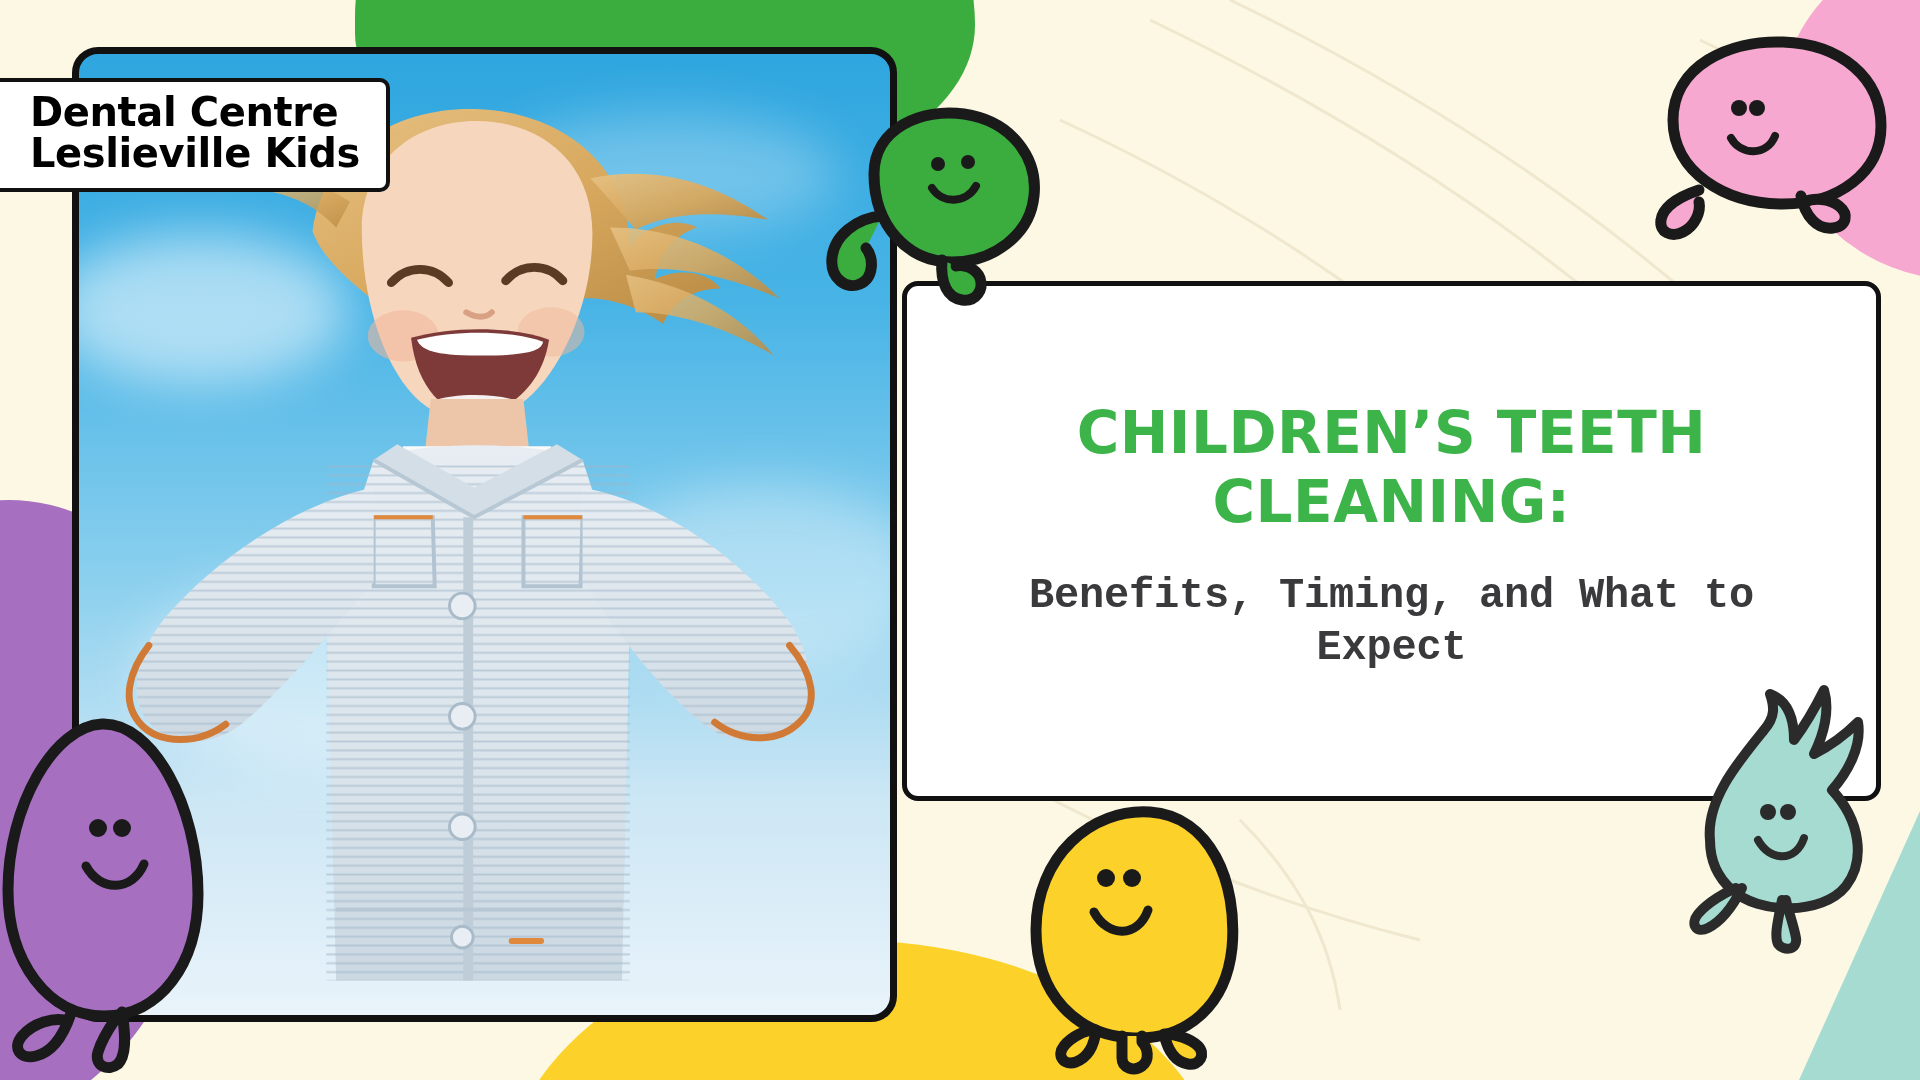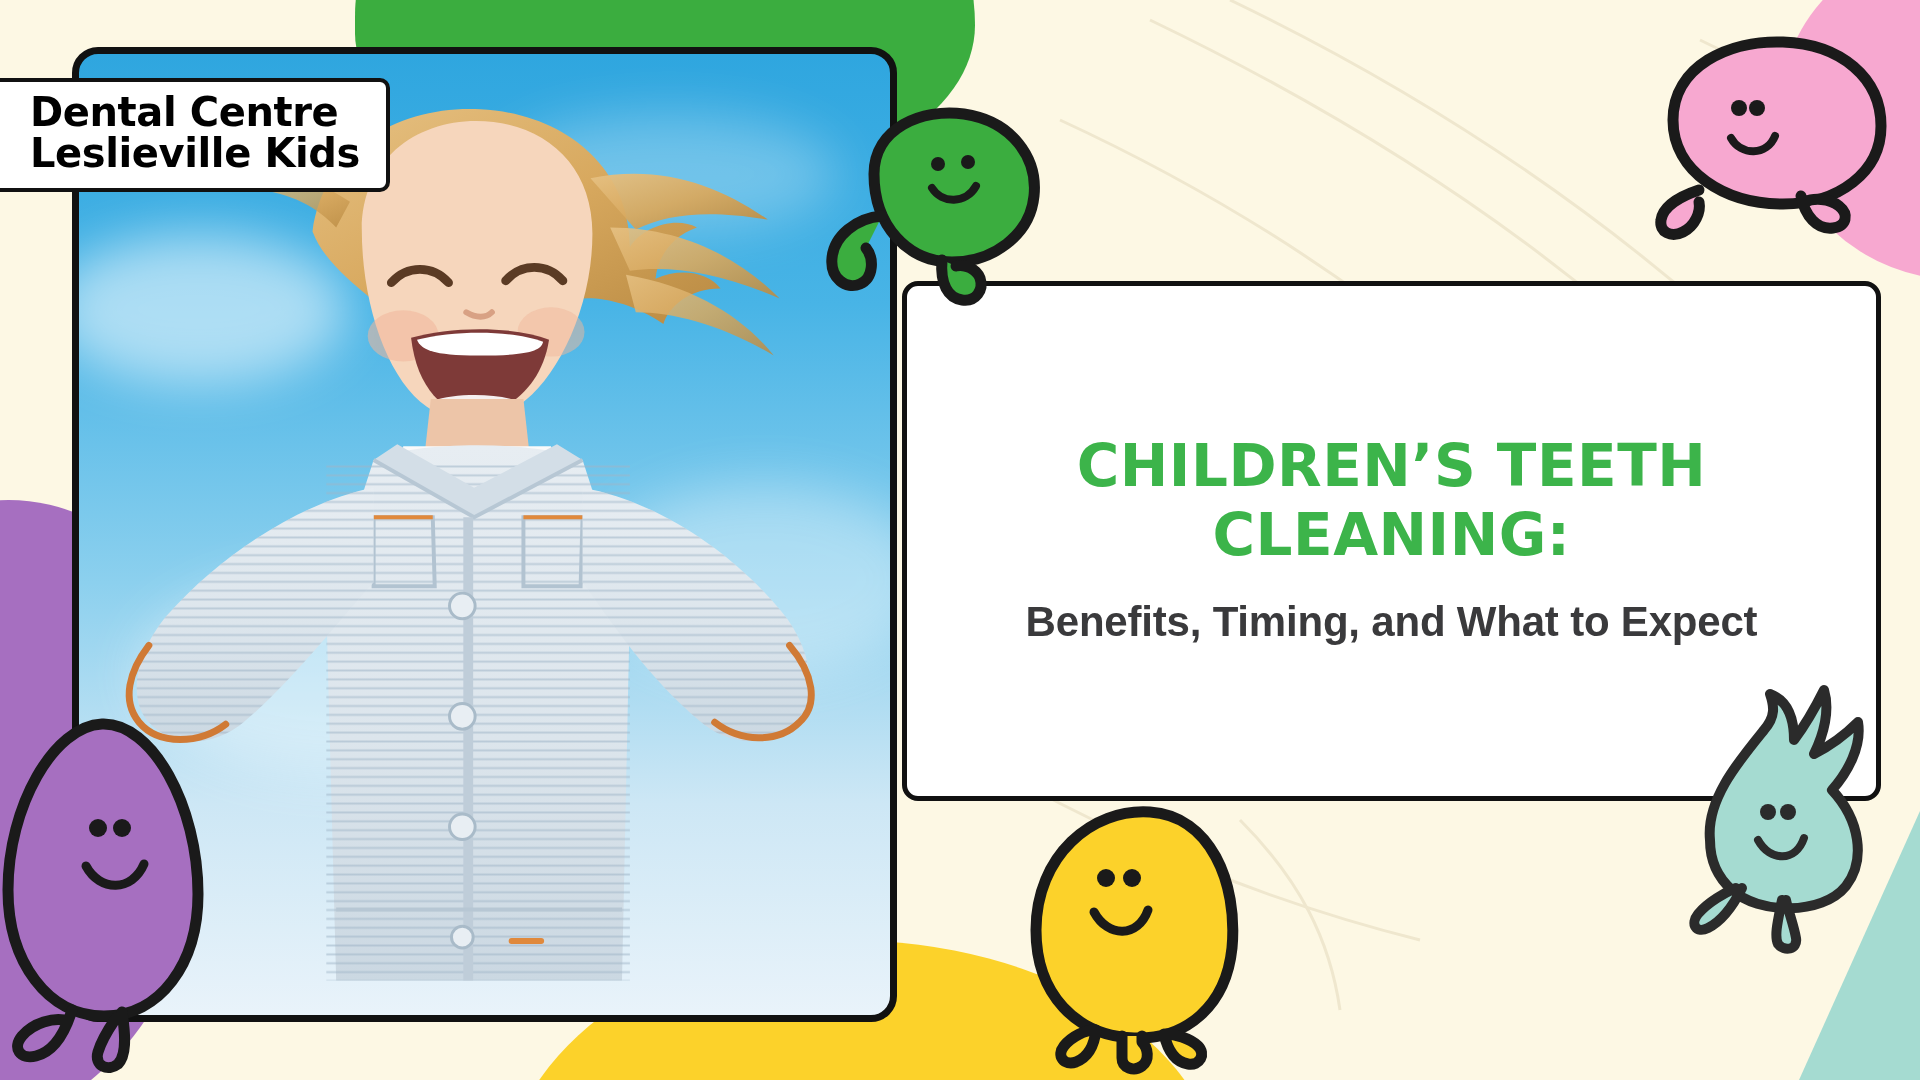--- a/index.html
+++ b/index.html
@@ -86,23 +86,23 @@
     display:flex;flex-direction:column;align-items:center;justify-content:center;
     padding:0 70px;
   }
   .headline{
     font-family:"DejaVu Sans",sans-serif;
     font-weight:700;font-size:58px;line-height:1.18;
     color:#3CB44A;text-align:center;letter-spacing:.5px;
     margin:0 0 26px 0;text-transform:uppercase;
   }
   .subhead{
-    font-family:Liberation Sans, sans-serif;
+    font-family:Liberation Mono, monospace;
     font-weight:700;font-size:42px;line-height:1.25;
-    color:#3A3A3C;text-align:center;margin:1px;letter-spacing:-.2px;
+    color:#3A3A3C;text-align:center;margin:8px;letter-spacing:-.2px;
   }
 
   
   .character{position:absolute;}
   .character svg{display:block;overflow:visible;}
 </style>
 </head>
 <body>
 
 <div class="stage">

